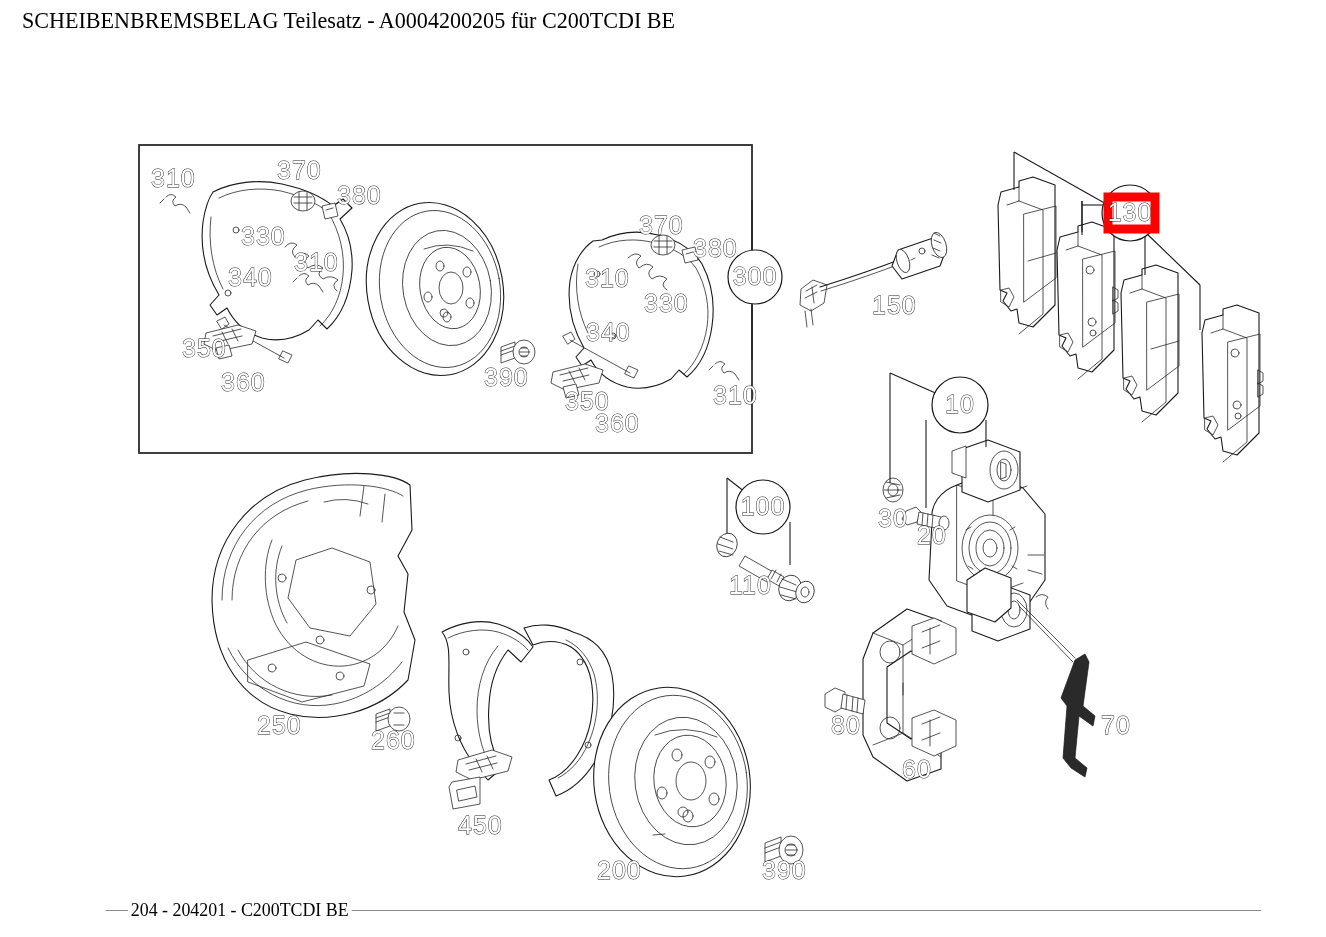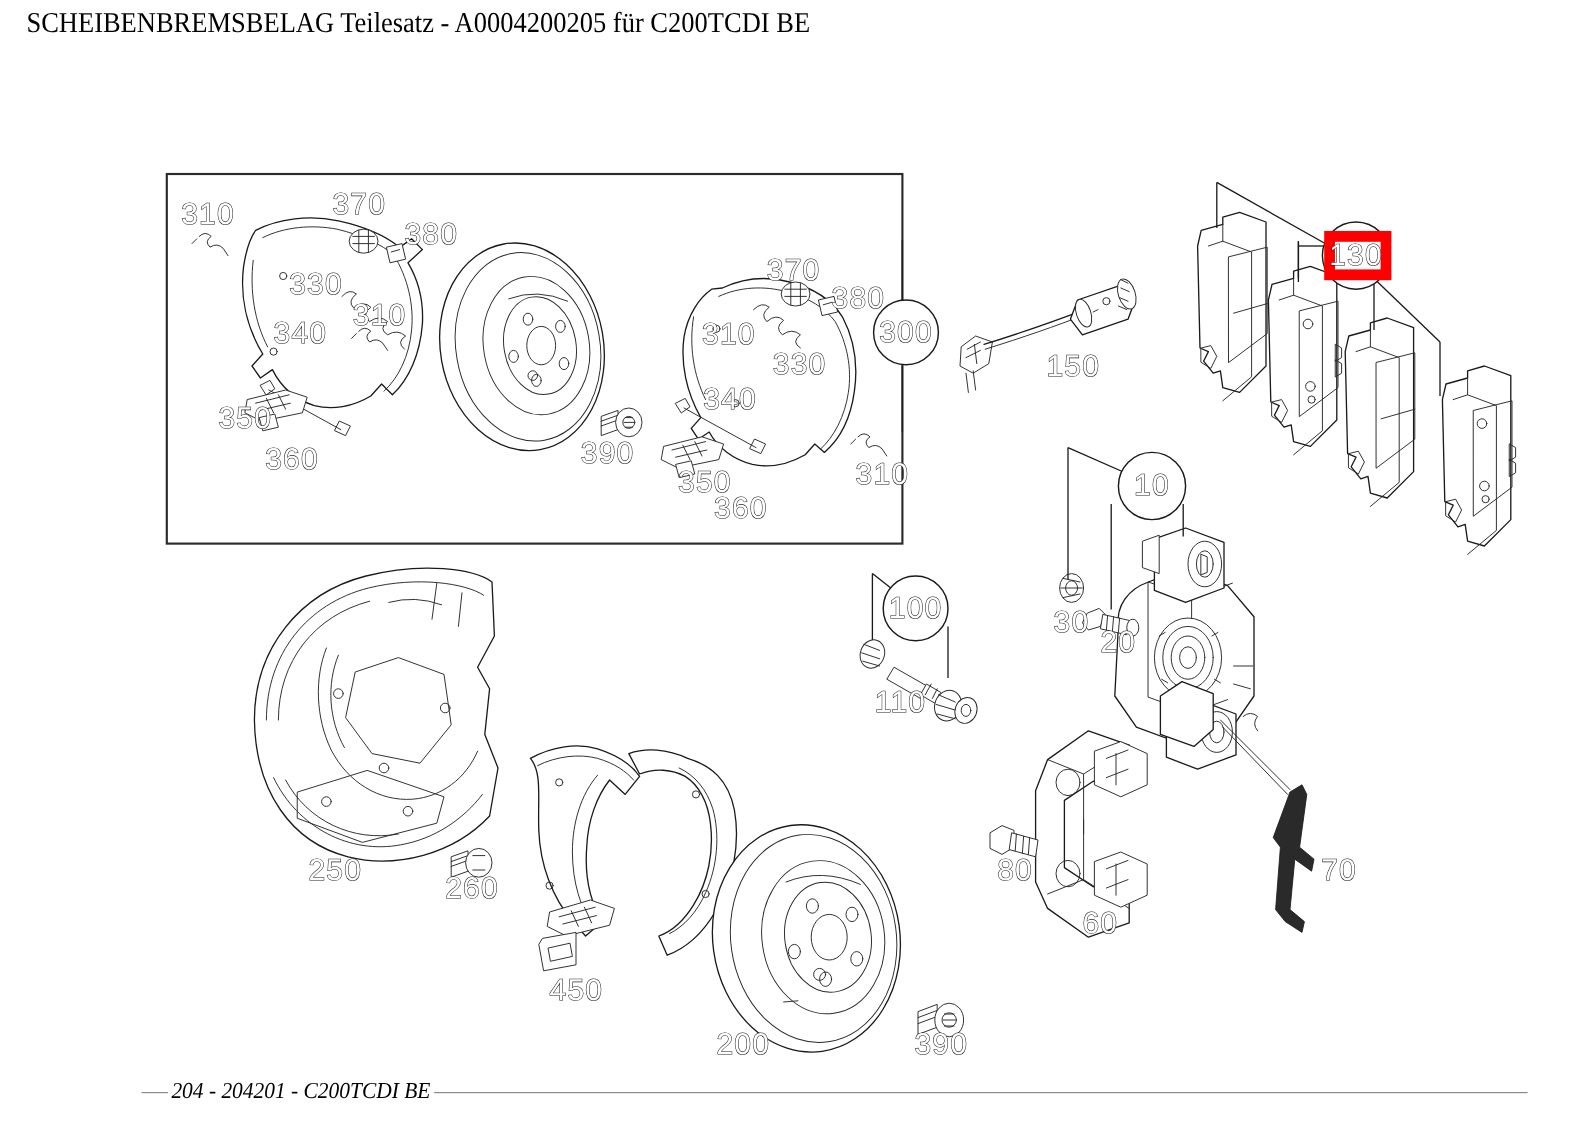--- a/index.html
+++ b/index.html
@@ -24,25 +24,24 @@
     line-height: 28px;
     letter-spacing: 0px;
     white-space: nowrap;
     transform: scaleX(0.92);
     transform-origin: left top;
     color: #000;
   }
 
   #footer-wrap {
     position: absolute;
-    left: 118px;
+    left: 106px;
     top: 898px;
     width: 1155px;
     height: 28px;
-    font-style: italic;
   }
   #footer-rule {
     position: absolute;
     left: 0;
     top: 12px;
     width: 1155px;
     height: 1px;
     background: #8a8a8a;
   }
   #footer-text {

